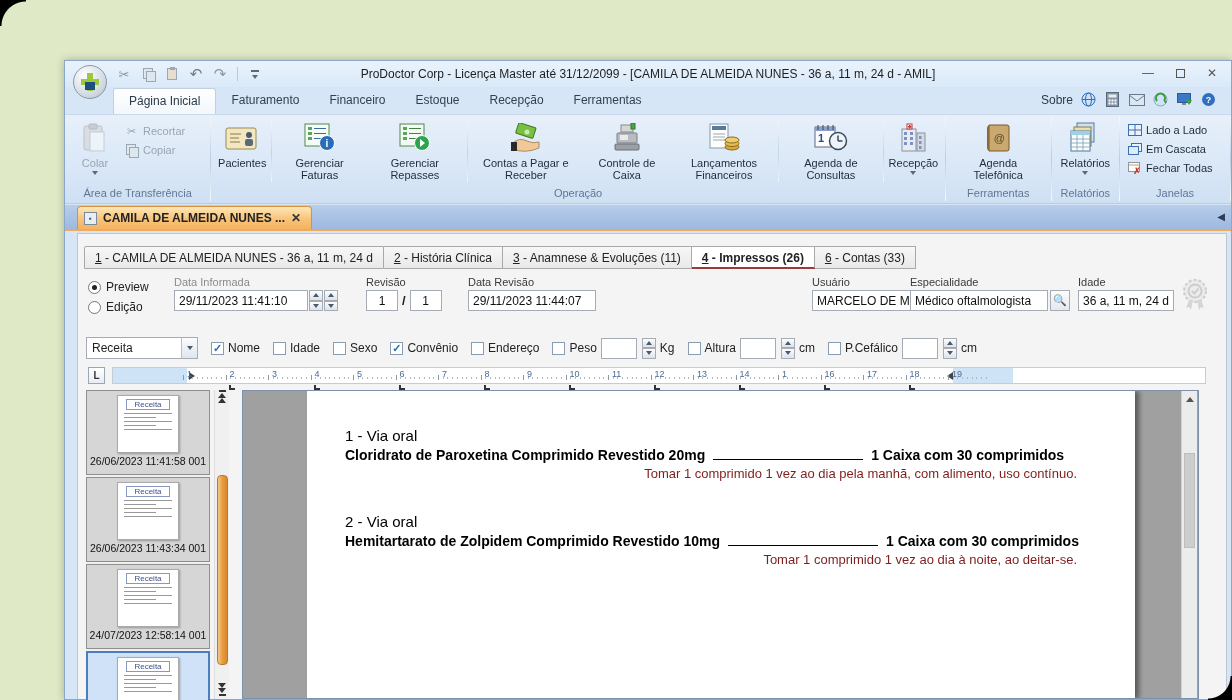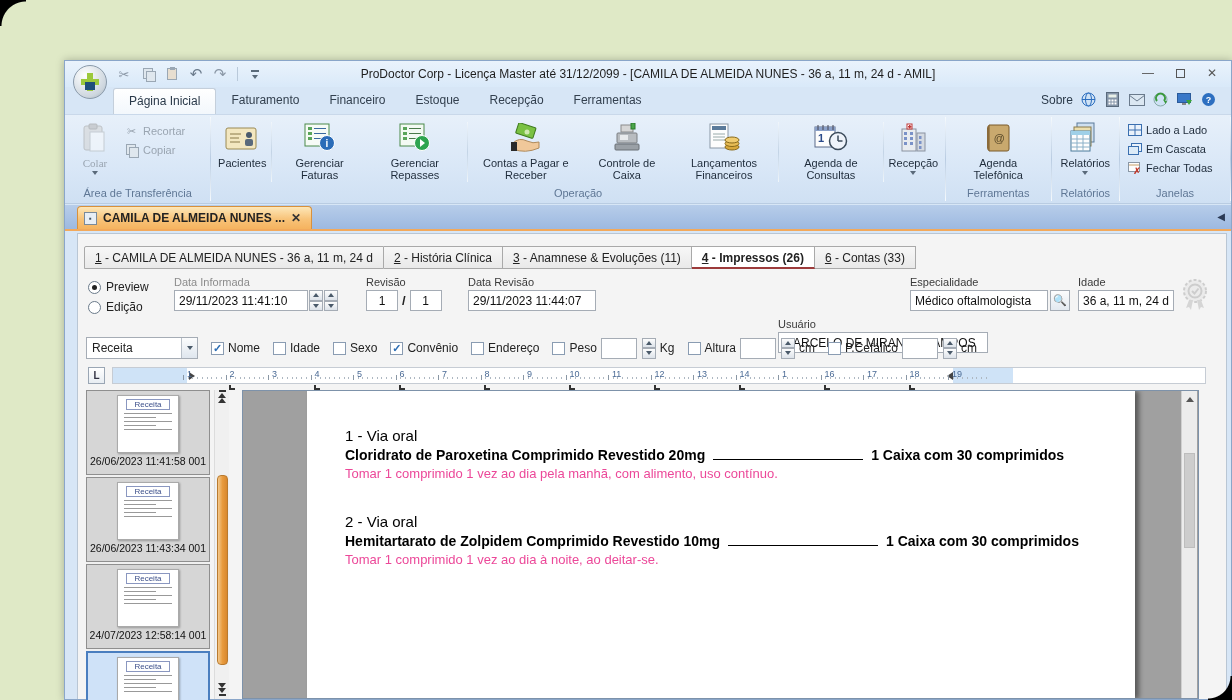--- a/index.html
+++ b/index.html
@@ -45,21 +45,21 @@
   
   .ribbon{position:absolute;left:0;top:53px;right:0;height:90px;background:linear-gradient(#e7f0fa,#d9e7f7 60%,#cfe0f3);border-top:1px solid #c9d8ea;border-bottom:1px solid #b9cce2;display:flex;}
   .rgroup{display:flex;flex-direction:column;position:relative;padding:3px 4px 0;}
   .rgroup .gbody{flex:1;display:flex;align-items:flex-start;}
   .rgroup .glabel{height:17px;text-align:center;font-size:11px;color:#5f7795;line-height:15px;white-space:nowrap;}
   .gsep{width:1px;background:linear-gradient(#f6fafd,#b9cce2,#f6fafd);margin:2px 0;}
   .isep{width:1px;background:linear-gradient(#f0f6fb,#c3d4e6,#f0f6fb);margin:4px 2px;align-self:stretch;}
   .bigbtn{display:flex;flex-direction:column;align-items:center;padding:3px 5px 1px;min-width:52px;max-width:100px;text-align:center;border-radius:3px;}
   .bigbtn .bicon{height:34px;display:flex;align-items:center;justify-content:center;}
   .bigbtn .blabel{font-size:11px;line-height:12px;color:#1e2b3a;margin-top:2px;white-space:pre-line;}
-  .bigbtn.disabled .blabel{color:#9aa5b1;font-family:Liberation Serif, serif;}
+  .bigbtn.disabled .blabel{color:#9aa5b1;}
   .bigbtn.disabled .bicon{opacity:.45;filter:grayscale(80%);}
   .caret{border-left:3px solid transparent;border-right:3px solid transparent;border-top:4px solid #5a6a7a;margin-top:2px;}
   .smallcol{display:flex;flex-direction:column;justify-content:flex-start;gap:3px;padding-top:5px;}
   .smallbtn{display:flex;align-items:center;gap:4px;font-size:11px;color:#1e2b3a;padding:1px 3px;}
   .smallbtn.disabled{color:#9aa5b1;}
   .smallbtn .sicon{width:15px;height:14px;display:flex;align-items:center;justify-content:center;}
 
   
   .tabstrip{position:absolute;left:0;top:144px;right:0;height:26px;background:linear-gradient(#b7cdea,#9db9e0);border-bottom:2px solid #f2a95c;}
   .doctab{position:absolute;left:12px;bottom:0;height:23px;display:flex;align-items:center;gap:6px;padding:0 10px 0 6px;background:linear-gradient(#fde7b8,#f8c379 55%,#f5b35f);border:1px solid #d8913c;border-bottom:none;border-radius:4px 4px 0 0;font-weight:bold;color:#222;font-size:12px;}
@@ -130,21 +130,21 @@
   .bar{width:7px;height:2px;background:#333;}
   .sthumb{width:11px;flex:0 0 190px;margin-top:72px;border-radius:4px;background:linear-gradient(90deg,#f4c98c,#e89b3e 50%,#d9882e);border:1px solid #b97a2e;}
   .sync{color:#2d5fd0;font-size:13px;margin-top:3px;}
 
   .docarea{position:absolute;left:164px;width:957px;top:0;bottom:0;background:#a0a0a0;border:1px solid #7d92aa;overflow:hidden;}
   .page{position:absolute;left:64px;top:0;width:828px;bottom:-1px;background:#fff;box-shadow:4px 0 5px rgba(0,0,0,.45);padding:36px 58px 0 38px;color:#000;}
   .rx-head{font-size:15px;font-weight:normal;margin-bottom:3px;}
   .rx-med{display:flex;align-items:baseline;font-size:14px;font-weight:bold;margin-bottom:3px;}
   .rx-med .fill{flex:0 0 150px;border-bottom:1.5px solid #000;margin:0 8px;height:12px;}
   .rx-med .name,.rx-med .qty{white-space:nowrap;}
-  .rx-instr{font-size:13px;margin-bottom:32px;color:#ec4899;}
+  .rx-instr{font-size:13px;margin-bottom:32px;color:#7f1d1d;text-align:right;}
   .vscroll{position:absolute;right:1px;top:0;width:16px;bottom:0;background:#ececec;border-left:1px solid #d0d0d0;}
   .vscroll .vup{height:16px;display:flex;align-items:center;justify-content:center;}
   .vscroll .vthumb{position:absolute;left:2px;right:2px;top:62px;height:95px;background:#cdcdcd;border:1px solid #bdbdbd;}
 
   svg{display:block;}
 </style>
 </head>
 <body>
 
 <div class="corner-tl"></div>
@@ -546,21 +546,21 @@
         <input class="tb" style="width: 32px; text-align: center;" readonly="" value="1">
       </div>
     </div>
 
     <div class="fld" style="left:390px;top:42px;">
       <label>Data Revisão</label>
       <input class="tb" style="width: 128px;" readonly="" value="29/11/2023 11:44:07">
     </div>
 
 
-    <div class="fld" style="left:700px;top:42px;margin-top:42px;">
+    <div class="fld" style="left:734px;top:42px;">
       <label>Usuário</label>
       <input class="tb" style="width: 210px;" readonly="" value="MARCELO DE MIRANDA CAMPOS">
     </div>
 
     <div class="fld" style="left:832px;top:42px;">
       <label>Especialidade</label>
       <div class="fldrow">
         <input class="tb" style="width: 138px;" readonly="" value="Médico oftalmologista">
         <span class="searchbtn">
             <span>🔍</span>

